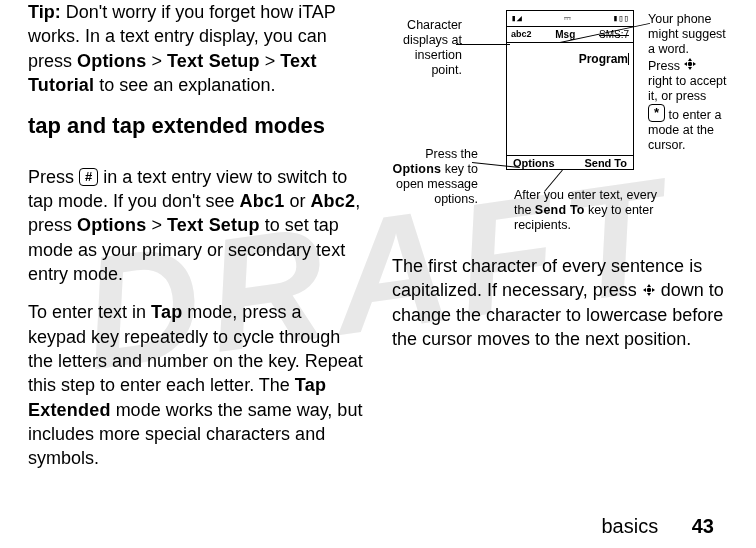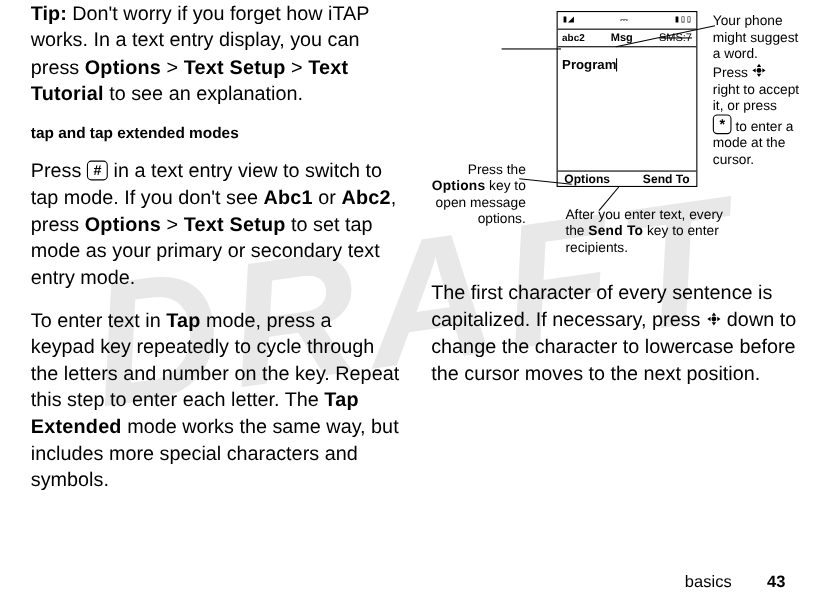--- a/index.html
+++ b/index.html
@@ -3,38 +3,38 @@
 <meta charset="utf-8">
 <style>
   * { margin: 0; padding: 0; box-sizing: border-box; }
   body { width: 756px; height: 548px; background: #fff; font-family: "Helvetica Neue", Arial, sans-serif; color: #000; position: relative; overflow: hidden; }
   .watermark { position: absolute; top: 50%; left: 50%; transform: translate(-50%, -50%) rotate(-8deg); font-size: 160px; font-weight: 900; color: #e8e8e8; letter-spacing: 10px; z-index: 0; pointer-events: none; font-style: italic; }
   .page { position: relative; z-index: 1; display: flex; padding: 0 28px 0 28px; gap: 28px; }
   .col { width: 340px; font-size: 18px; line-height: 1.35; font-weight: 300; }
   .col p { margin-bottom: 14px; }
   .b { font-weight: 600; }
   .cond { font-family: "Arial Narrow", Arial, sans-serif; font-stretch: condensed; font-weight: 700; letter-spacing: 0.2px; }
-  h2.sub { font-size: 14px; font-weight: 600; margin: 10px 0 13px; }
+  h2.sub { font-size: 22px; font-weight: 600; margin: 10px 0 24px; }
   .keycap { display: inline-block; border: 1.3px solid #000; border-radius: 4px; padding: 0 5px; font-size: 13px; line-height: 16px; font-weight: 700; vertical-align: 2px; }
   .navdot { display:inline-block; width:14px; height:14px; vertical-align:-1px; }
   .navdot svg { display:block; }
   .diagram { position: relative; height: 240px; margin-bottom: 14px; }
   .phone { position: absolute; left: 114px; top: 10px; width: 128px; height: 160px; border: 1px solid #000; }
   .statusbar { height: 16px; border-bottom: 1px solid #000; display:flex; align-items:center; justify-content:space-between; padding:0 4px; font-size:9px; }
   .statusbar .sig, .statusbar .batt { font-family: monospace; }
   .titlebar { height: 16px; border-bottom:1px solid #000; display:flex; align-items:center; justify-content:space-between; padding:0 4px; font-size:10px; font-weight:700; }
   .titlebar .mid { font-family:"Arial Narrow", Arial, sans-serif; font-weight:700; }
   .titlebar .sms { font-family:Arial, sans-serif; font-weight:400; font-size:10px; text-decoration: line-through; color:#000; }
-  .msgarea { height: 112px; padding: 2px 4px; position:relative; }
+  .msgarea { height: 112px; padding: 2px 4px; position:relative;text-align:right; }
   .msgarea .word { font-family:"Arial Narrow", Arial, sans-serif; font-weight:700; font-size:12px; color:#000; }
   .msgarea .cur { display:inline-block; width:1px; height:12px; background:#000; vertical-align:-2px; }
   .softkeys { height:16px; border-top:1px solid #000; display:flex; justify-content:space-between; align-items:center; padding:0 6px; font-family:"Arial Narrow",Arial,sans-serif; font-weight:700; font-size:11px;}
   .annot { position:absolute; font-size:12.5px; line-height:1.2; font-weight:300; }
   .line { position:absolute; background:#000; }
-  .footer { position:absolute; bottom: 10px; right: 42px; font-size: 15px; }
+  .footer { position:absolute; bottom: 10px; right: 42px; font-size: 20px; }
   .footer .pg { font-weight:700; margin-left: 28px; }
 </style>
 </head>
 <body>
 
 <div class="watermark">DRAFT</div>
 
 <div class="page">
 
   <div class="col">
@@ -75,20 +75,26 @@
           <span>Options</span>
           <span>Send To</span>
         </div>
       </div>
 
       <div class="line" style="left:64px; top:44px; width:54px; height:1px;"></div>
       <div class="line" style="left:80px; top:162px; width:48px; height:1px; transform:rotate(6deg); transform-origin:left;"></div>
       <div class="line" style="left:168px; top:42px; width:92px; height:1px; transform:rotate(-12deg); transform-origin:left;"></div>
       <div class="line" style="left:170px; top:170px; width:1px; height:28px; transform:rotate(40deg); transform-origin:top;"></div>
 
+      <div class="annot" style="left:0; top:18px; width:70px; text-align:right;">
+        <span>Character</span><br>
+        <span>displays at</span><br>
+        <span>insertion</span><br>
+        <span>point.</span>
+      </div>
 
       <div class="annot" style="left:0; top:122px; width:86px; text-align:right;margin-top:25px;">
         <span>Press the</span><br>
         <span class="cond">Options</span><span> key to</span><br>
         <span>open message</span><br>
         <span>options.</span>
       </div>
 
       <div class="annot" style="left:256px; top:12px; width:90px;">
         <span>Your phone</span><br>

